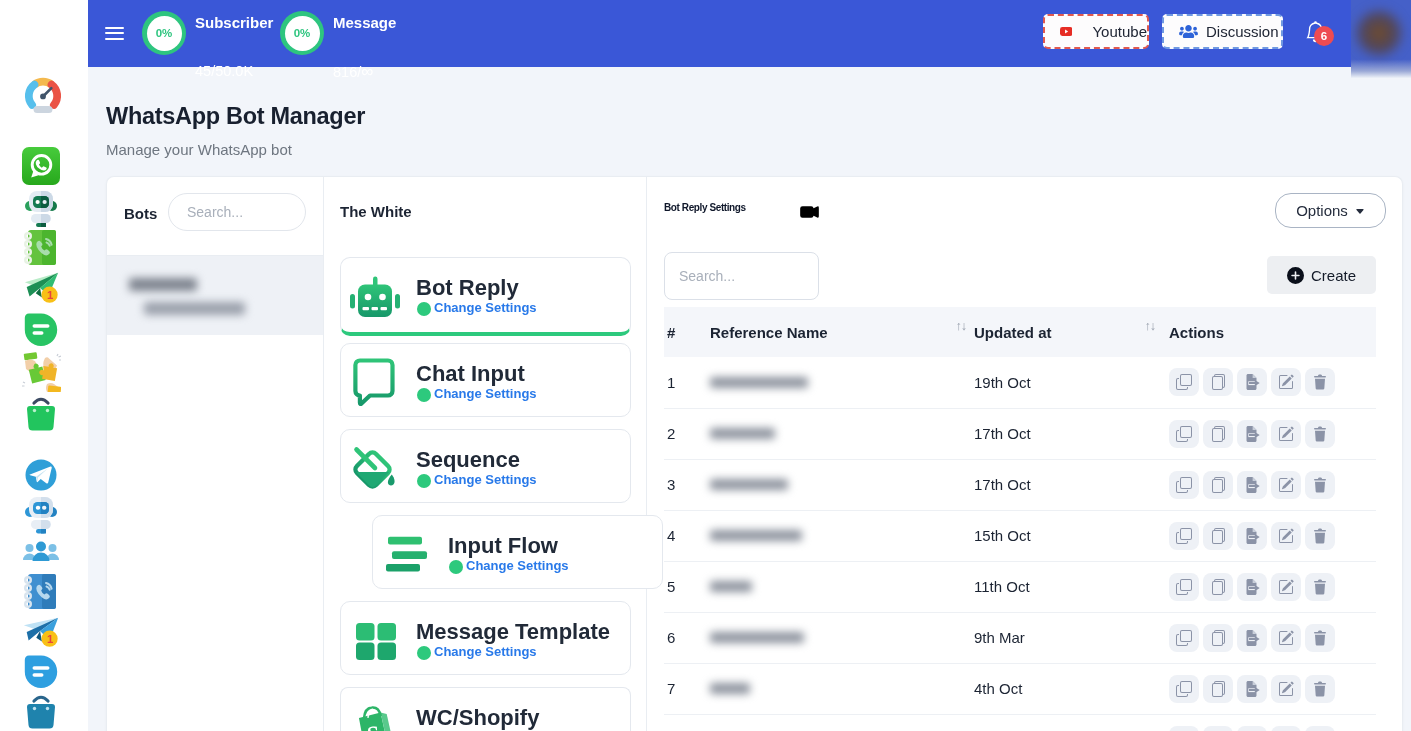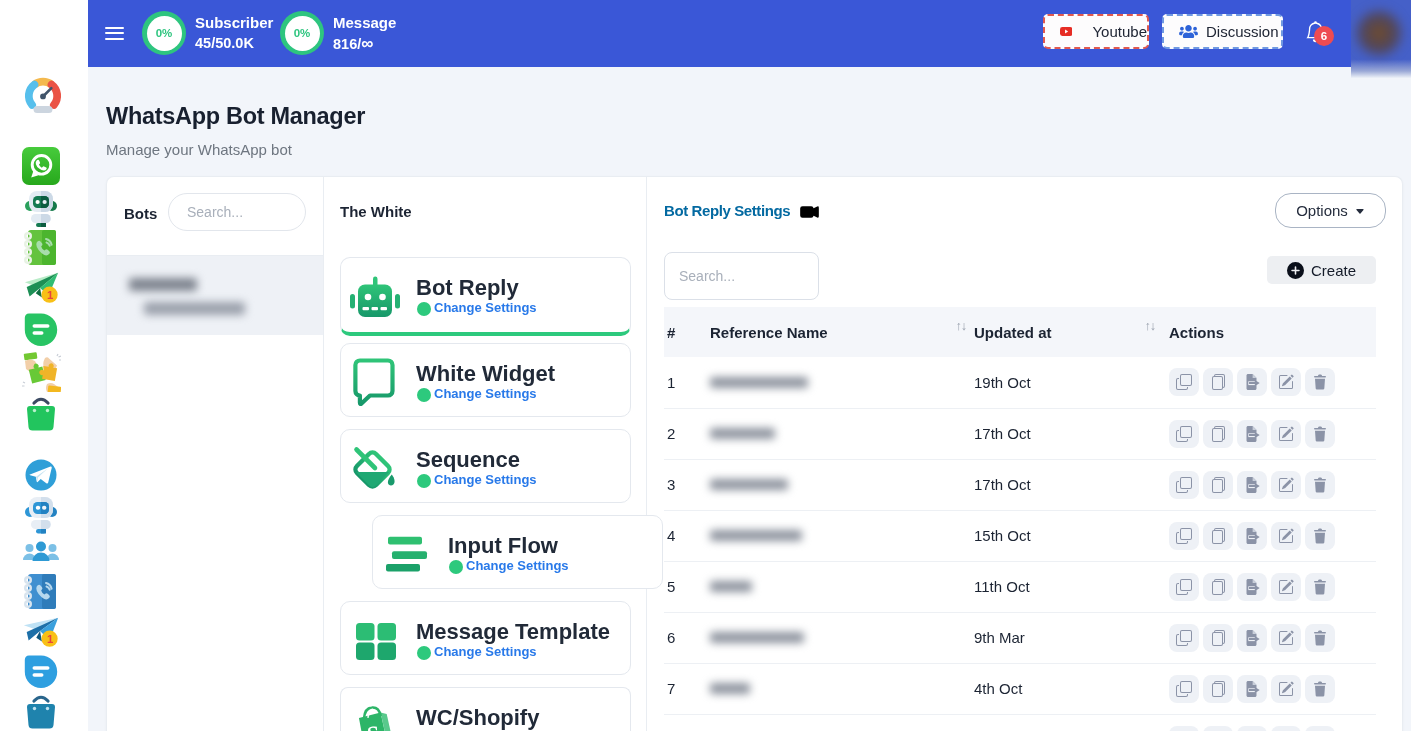--- a/index.html
+++ b/index.html
@@ -6,44 +6,44 @@
   html,body { width:1411px; height:731px; overflow:hidden; font-family:"Liberation Sans", sans-serif; background:#f2f5fa; }
   #sidebar { position:absolute; left:0; top:0; width:88px; height:731px; background:#ffffff; z-index:5; }
   .sicon { position:absolute; left:21px; width:40px; height:40px; }
   #header { position:absolute; left:88px; top:0; width:1323px; height:67px; background:#3a57d7; z-index:4; }
   .hamb { position:absolute; left:17px; top:27px; width:19px; }
   .hamb div { height:2.2px; background:#ffffff; border-radius:2px; margin-bottom:3.1px; }
   .ring { position:absolute; top:11px; width:44px; height:44px; border-radius:50%; background:#2ec57f; display:flex; align-items:center; justify-content:center; }
   .ring .inner { width:35px; height:35px; border-radius:50%; background:#ffffff; display:flex; align-items:center; justify-content:center; font-size:11.5px; font-weight:bold; color:#2ec57f; }
   .hlabel { position:absolute; top:13px; color:#ffffff; }
   .hlabel .l1 { font-size:15px; font-weight:bold; line-height:20px; }
-  .hlabel .l2 { font-size:14.5px; font-weight:bold; line-height:21px; }
+  .hlabel .l2 { font-size:14.5px; font-weight:normal; line-height:21px;margin-top:28px; }
   .hbtn { position:absolute; top:14px; height:35px; background:#fdfcfd; border-radius:5px; display:flex; align-items:center; font-size:15px; color:#202635; }
   #ptitle { position:absolute; left:106px; top:103px; font-size:23.5px; font-weight:bold; color:#18202f; z-index:2; letter-spacing:-0.3px;}
   #psub { position:absolute; left:106px; top:141px; font-size:15px; color:#6e7680; z-index:2;}
   #card { position:absolute; left:106px; top:176px; width:1297px; height:560px; background:#ffffff; border:1px solid #e9edf2; border-bottom:none; border-radius:8px 8px 0 0; z-index:2; box-shadow:0 1px 3px rgba(30,40,60,0.04);}
   .vline { position:absolute; top:0; bottom:0; width:1px; background:#e9edf2; }
   #bots-h { position:absolute; left:17px; top:28px; font-size:15px; font-weight:bold; color:#1c2433; }
   #bots-search { position:absolute; left:61px; top:16px; width:138px; height:38px; border:1px solid #e2e6ec; border-radius:19px; font-size:14px; color:#9aa2ad; padding-left:18px; background:#fff; font-family:"Liberation Sans", sans-serif; outline:none;}
   #bots-search::placeholder { color:#a8afba; }
   #tsearch::placeholder { color:#a8afba; }
   #bots-sel { position:absolute; left:0; top:78px; width:216px; height:80px; background:#eef1f6; border-top:1px solid #e9edf2;}
   .blur-blob { position:absolute; background:#8d939e; filter:blur(4px); border-radius:3px; }
   #colB-title { position:absolute; left:233px; top:26px; font-size:15px; font-weight:bold; color:#1c2433; }
   .mcard { position:absolute; left:233px; width:291px; height:74px; background:#fff; border:1px solid #e4e8ee; border-radius:10px; }
   .mcard.active { height:79px; border-bottom:4px solid #2dc97d; }
   .mcard .ttl { position:absolute; left:75px; top:17px; font-size:22px; font-weight:bold; color:#212a38; }
   .mcard .chg { position:absolute; left:93px; top:42px; font-size:13px; font-weight:bold; color:#2879e9; }
   .mcard .dot { position:absolute; left:76px; top:44px; width:14px; height:14px; border-radius:50%; background:#2dc97d; }
   .micon { position:absolute; left:7px; top:14px; width:52px; height:52px; }
   #colC { position:absolute; left:540px; top:0; width:757px; height:560px; }
-  #brs-title { position:absolute; left:17px; top:25px; font-size:15px; font-weight:bold; color:#0369a1; letter-spacing:-0.4px; }
+  #brs-title { position:absolute; left:17px; top:25px; font-size:10px; font-weight:bold; color:#0f172a; letter-spacing:-0.4px; }
   #options { position:absolute; right:18px; top:16px; width:111px; height:35px; border:1px solid #a9b4c4; border-radius:16px; background:#fff; font-size:15px; color:#252d3d; display:flex; align-items:center; justify-content:center; gap:7px;}
   #tsearch { position:absolute; left:17px; top:75px; width:155px; height:48px; border:1px solid #dbe0e8; border-radius:8px; font-size:14px; color:#9aa2ad; padding-left:14px; font-family:"Liberation Sans", sans-serif; outline:none; }
-  #create { position:absolute; right:28px; top:79px; width:109px; height:28px; background:#edeff2; border-radius:5px; font-size:15px; color:#141b29; display:flex; align-items:center; justify-content:center; gap:7px; }
+  #create { position:absolute; right:28px; top:79px; width:109px; height:38px; background:#edeff2; border-radius:5px; font-size:15px; color:#141b29; display:flex; align-items:center; justify-content:center; gap:7px; }
   table { position:absolute; left:17px; top:130px; width:712px; border-collapse:collapse; font-size:15px; color:#1c2433; }
   thead td { background:#f4f6fa; font-weight:bold; height:50px; } td:first-child { padding-left:3px; }
   tbody td { height:51px; border-bottom:1px solid #edf0f4; }
   .sort { color:#9aa1ae; font-size:12.5px; letter-spacing:-1px; font-weight:normal; position:relative; top:-5px;}
   .abtns { display:flex; gap:4px; }
   .abtn { width:30px; height:28px; background:#eef1f6; border-radius:8px; display:flex; align-items:center; justify-content:center; color:#8b93a7;}
 </style>
 </head>
 <body>
 <div id="sidebar">
@@ -281,21 +281,21 @@
   <div class="mcard" style="top:166px;">
     <div class="micon"><svg width="52" height="52" viewBox="0 0 52 52">
       <defs>
             <linearGradient id="gg2" x1="0" y1="0" x2="0" y2="1">
               <stop offset="0" stop-color="#2fc478"></stop>
               <stop offset="1" stop-color="#17986a"></stop>
             </linearGradient>
           </defs>
       <path d="M12 3.5 h28 a4.5 4.5 0 0 1 4.5 4.5 v26 a4.5 4.5 0 0 1 -4.5 4.5 h-18 l-8.5 8 q-1.6 1.2 -1.6 -1 v-7 h-0 a4.5 4.5 0 0 1 -4.5 -4.5 v-26 a4.5 4.5 0 0 1 4.5 -4.5 z" fill="none" stroke="url(#gg2)" stroke-width="4.2" stroke-linejoin="round" transform="translate(0,-1)"></path>
     </svg></div>
-    <div class="ttl">White Widget</div>
+    <div class="ttl">Chat Input</div>
       <div class="dot"></div>
       <div class="chg">Change Settings</div>
   </div>
   <div class="mcard" style="top:252px;">
     <div class="micon"><svg width="52" height="52" viewBox="0 0 52 52">
       <defs>
             <linearGradient id="gg3" x1="0" y1="0" x2="0" y2="1">
               <stop offset="0" stop-color="#2fc478"></stop>
               <stop offset="1" stop-color="#17986a"></stop>
             </linearGradient>

